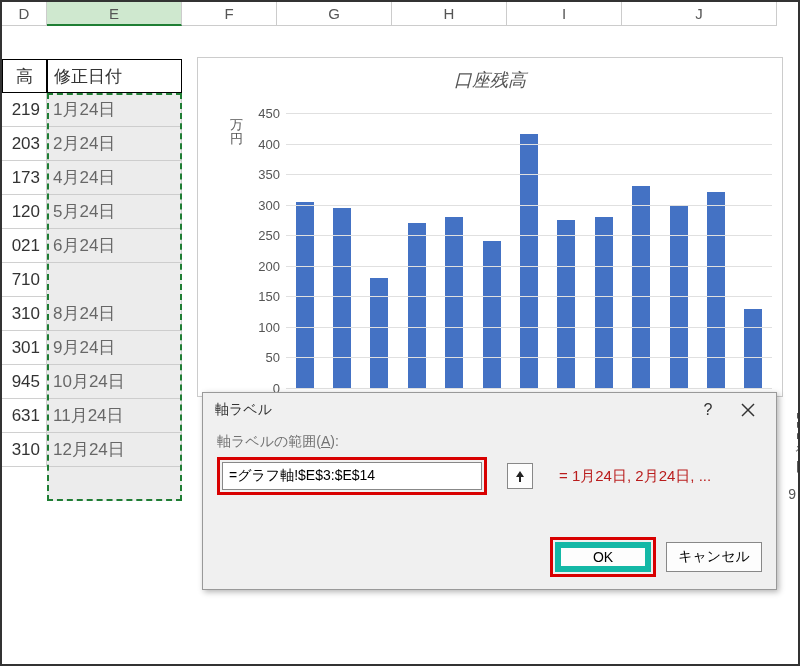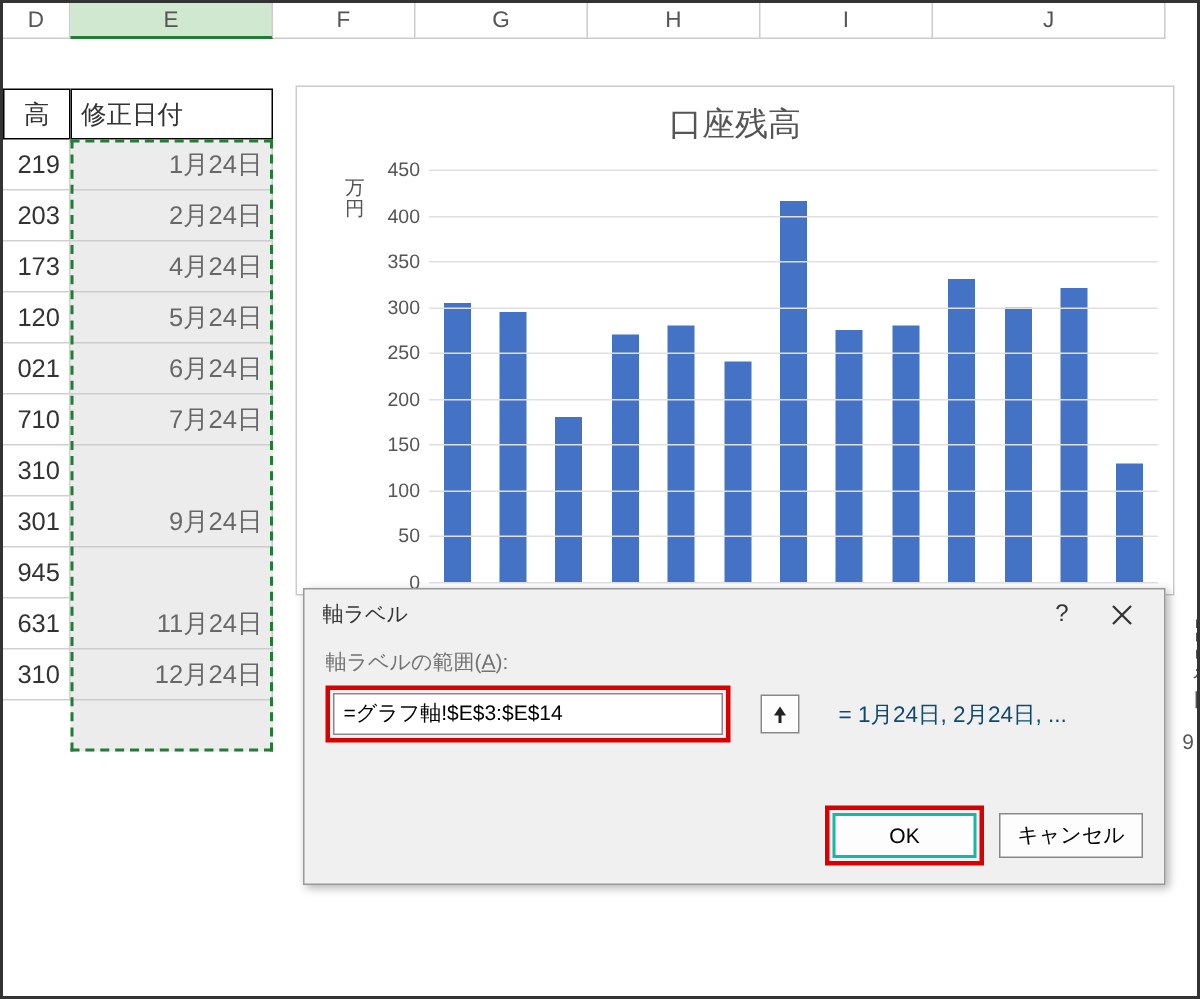--- a/index.html
+++ b/index.html
@@ -50,21 +50,21 @@
     border-right: 1px solid #d0d0d0;
     border-bottom: 1px solid #d0d0d0;
     padding: 0 6px;
     line-height: 34px;
     overflow: hidden;
     white-space: nowrap;
     font-size: 17px;
     color: #333;
   }
   .cell.d { width: 45px; text-align: right; }
-  .cell.e { width: 135px; text-align: right; }
+  .cell.e { width: 135px; text-align: left; }
   .hdr-row .cell {
     background: #fff;
     font-weight: 500;
     text-align: center;
     border: 1px solid #000;
   }
   .sel-range {
     position: absolute;
     top: 91px;
     left: 45px;
@@ -79,22 +79,23 @@
     top: 55px;
     left: 195px;
     right: 15px;
     height: 340px;
     border: 1px solid #ccc;
     background: #fff;
   }
   .chart-title {
     text-align: center;
     color: #555;
-    font-size: 22px;
+    font-size: 18px;
     margin: 10px 0 4px;
+    font-style: italic;
   }
   .chart-body {
     position: absolute;
     top: 55px;
     left: 30px;
     right: 10px;
     bottom: 8px;
   }
   .y-unit {
     position: absolute;
@@ -209,42 +210,42 @@
     font-size: 14px;
     font-family: inherit;
   }
   .collapse-btn {
     width: 26px; height: 26px;
     border: 1px solid #888;
     background: #fdfdfd;
     display: flex; align-items: center; justify-content: center;
   }
   .collapse-btn svg { width: 12px; height: 14px; }
-  .preview-text { font-size: 15px; color: #0c4a6e; margin-left: 6px; white-space: nowrap; overflow: hidden; flex: 1; }
+  .preview-text { font-size: 15px; color: #b91c1c; margin-left: 6px; white-space: nowrap; overflow: hidden; flex: 1; }
   .dlg-buttons {
     position: absolute;
     right: 14px;
     bottom: 12px;
     display: flex;
     gap: 10px;
     align-items: center;
   }
   .ok-wrap {
     border: 3px solid #d80000;
     padding: 2px;
   }
   .btn {
     width: 96px; height: 30px;
     border: 1px solid #888;
     background: #fdfdfd;
     font-size: 14px;
     display: flex; align-items: center; justify-content: center;
     font-family: inherit;
   }
-  .btn.ok { border: 2px solid #14b8a6; }
+  .btn.ok { border: 6px solid #14b8a6; }
 </style>
 </head>
 <body>
 
 <div class="col-headers">
   <div class="colD">D</div>
   <div class="colE">E</div>
   <div class="colF">F</div>
   <div class="colG">G</div>
   <div class="colH">H</div>
@@ -273,31 +274,32 @@
   <div class="row">
       <div class="cell d">120</div>
       <div class="cell e">5月24日</div>
     </div>
   <div class="row">
       <div class="cell d">021</div>
       <div class="cell e">6月24日</div>
     </div>
   <div class="row">
       <div class="cell d">710</div>
-      <div class="cell e">7月24日</div>
     </div>
   <div class="row">
       <div class="cell d">310</div>
+      <div class="cell e">8月24日</div>
     </div>
   <div class="row">
       <div class="cell d">301</div>
       <div class="cell e">9月24日</div>
     </div>
   <div class="row">
       <div class="cell d">945</div>
+      <div class="cell e">10月24日</div>
     </div>
   <div class="row">
       <div class="cell d">631</div>
       <div class="cell e">11月24日</div>
     </div>
   <div class="row">
       <div class="cell d">310</div>
       <div class="cell e">12月24日</div>
     </div>
 </div>

